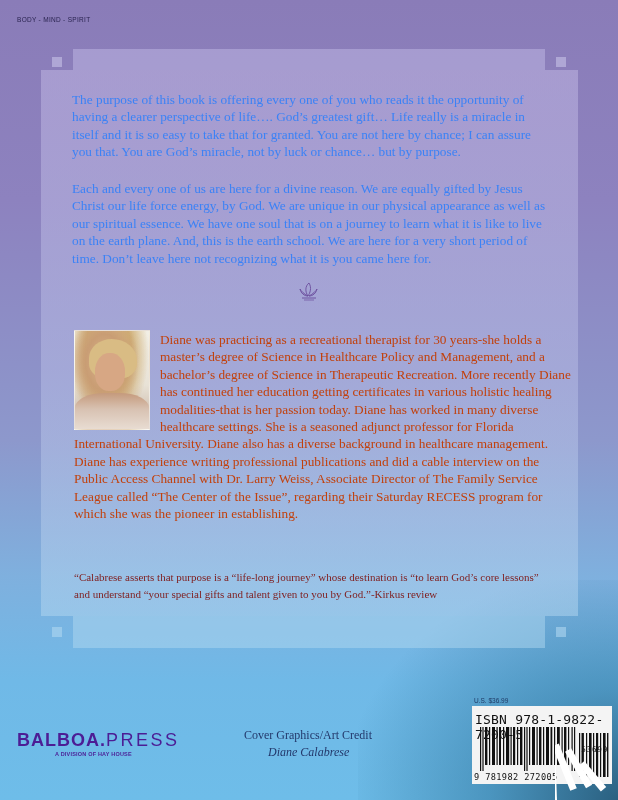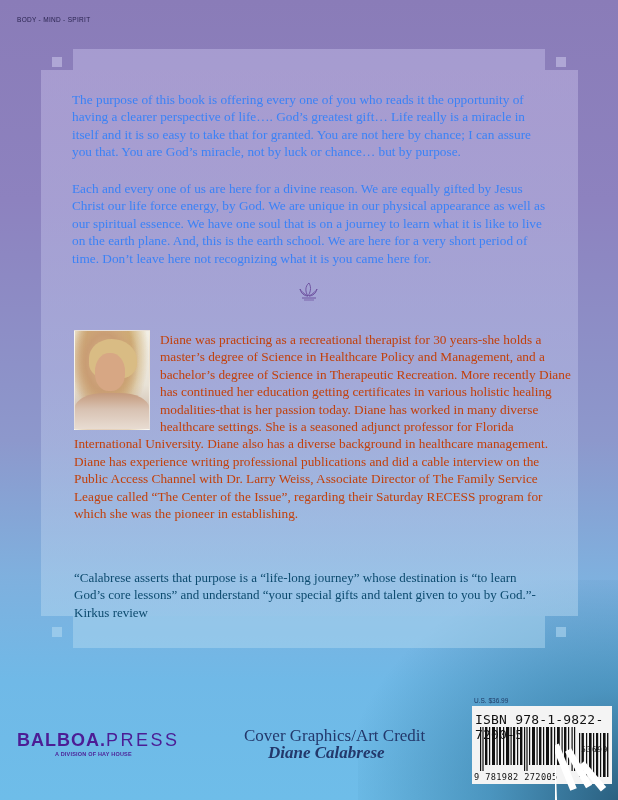--- a/index.html
+++ b/index.html
@@ -59,35 +59,35 @@
     background: #d9bc84; border-radius: 50% 55% 40% 40%;
   }
   .bio {
     position: absolute; left: 74px; top: 331px; width: 500px;
     color: #c2410c; font-size: 13.3px; line-height: 17.4px;
   }
   .bio .float-space { float: left; width: 86px; height: 98px; }
   .bio p { margin: 0; }
   .review {
     position: absolute; left: 74px; top: 569px; width: 472px;
-    color: #0c4a6e; font-size: 13px; line-height: 17.4px;
+    color: #7f1d1d; font-size: 11px; line-height: 17.4px;
   }
   .review p { margin: 0; }
   .publisher {
     position: absolute; left: 17px; top: 730px;
     font-family: "Liberation Sans", "DejaVu Sans", sans-serif; color: #4c1d95;
   }
   .publisher .brand { font-size: 18px; letter-spacing: 1px; line-height: 20px; }
   .publisher .brand b { font-weight: 700; }
   .publisher .brand .light { font-weight: 400; letter-spacing: 2.5px; }
   .publisher .division { font-size: 5.5px; font-weight: 700; margin-left: 38px; margin-top: 1px; letter-spacing: 0.2px; }
   .credit {
-    position: absolute; left: 244px; top: 727px; color: #23386b; font-size: 17px; line-height: 17px;
-  }
-  .credit .name { font-style: italic; font-weight: 700; margin-left: 24px; }
+    position: absolute; left: 244px; top: 727px; color: #23386b; font-size: 12px; line-height: 17px;
+  }
+  .credit .name { font-style: italic; font-weight: 400; margin-left: 24px; }
   .price {
     position: absolute; left: 474px; top: 697px; font-family: "Liberation Sans", "DejaVu Sans", sans-serif;
     font-size: 6.5px; color: #1f3b66;
   }
   .barcode-box {
     position: absolute; left: 472px; top: 706px; width: 140px; height: 78px;
     background: #f4f4f4;
   }
   .isbn-text {
     position: absolute; left: 3px; top: 6px; font-family: "DejaVu Sans Mono", "Liberation Mono", monospace;

